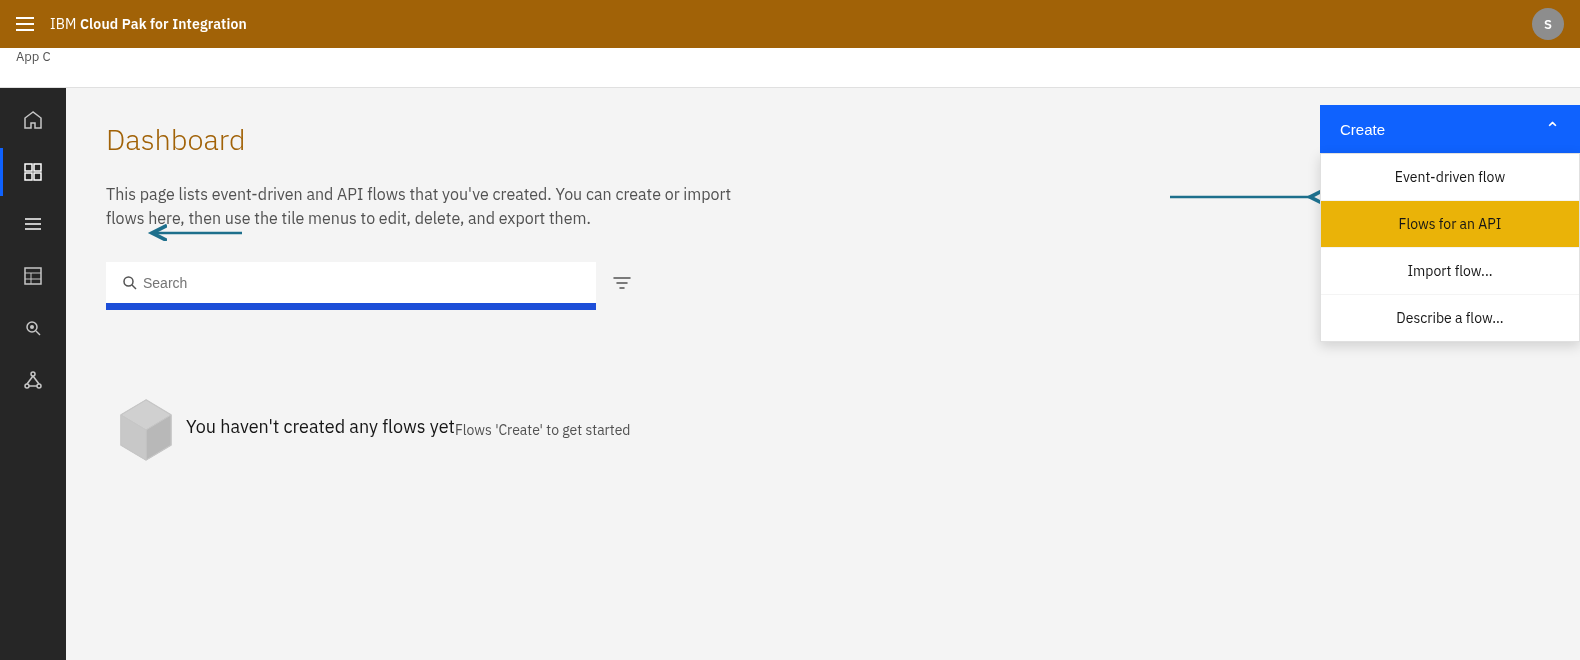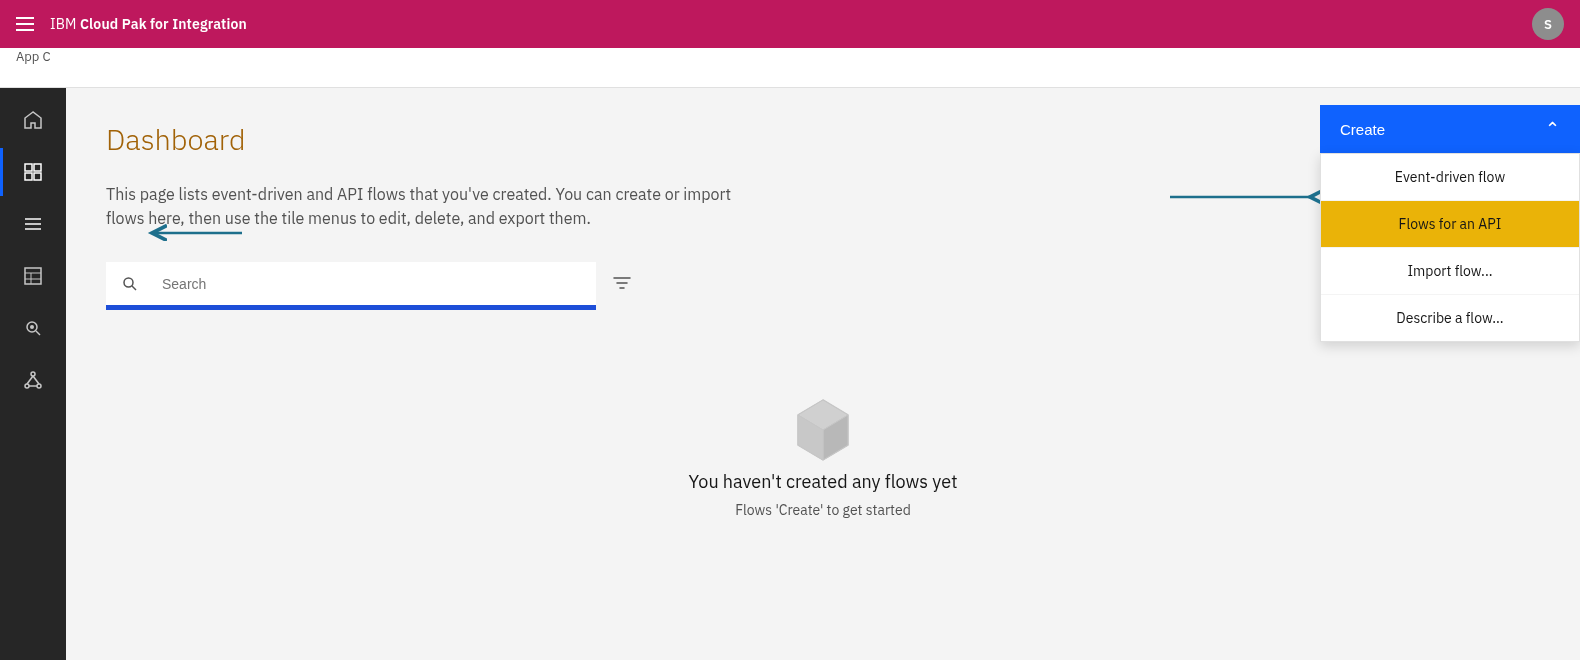--- a/index.html
+++ b/index.html
@@ -1,20 +1,20 @@
 <!DOCTYPE html>
 <html><head>
   <meta charset="utf-8">
   <style>
     * { box-sizing: border-box; margin: 0; padding: 0; }
     body { font-family: 'IBM Plex Sans', Arial, sans-serif; background: #f4f4f4; overflow: hidden; width: 1580px; height: 660px; }
 
     
     .top-nav {
-      background: #be185d;
+      background: #a16207;
       color: #fff;
       height: 48px;
       display: flex;
       align-items: center;
       padding: 0 16px;
       position: relative;
       z-index: 100;
     }
     .top-nav-hamburger {
       display: flex; flex-direction: column; gap: 4px; cursor: pointer; margin-right: 16px;
@@ -114,41 +114,40 @@
     .search-filter-row {
       display: flex;
       align-items: center;
       gap: 16px;
       margin-bottom: 40px;
     }
     .search-box {
       display: flex;
       align-items: center;
       background: #fff;
-      border-bottom: 5px solid #1d4ed8;
+      border-bottom: 7px solid #1d4ed8;
       width: 490px;
       height: 48px;
       padding: 0 16px;
-      gap: 24px;
+      gap: 5px;
     }
     .search-input {
       border: none; outline: none; font-size: 14px; color: #525252;
       width: 100%; background: transparent;
     }
     .search-icon-svg {
       color: #525252; flex-shrink: 0;
     }
     .filter-icon {
       cursor: pointer; color: #525252;
     }
 
     
     .empty-state {
       display: flex;
-      flex-direction: column;
       align-items: center;
       padding-top: 40px;
     }
     .empty-title {
       font-size: 18px; color: #161616; font-weight: 400; margin-bottom: 8px;
     }
     .empty-subtitle {
       font-size: 14px; color: #525252;
     }
 

